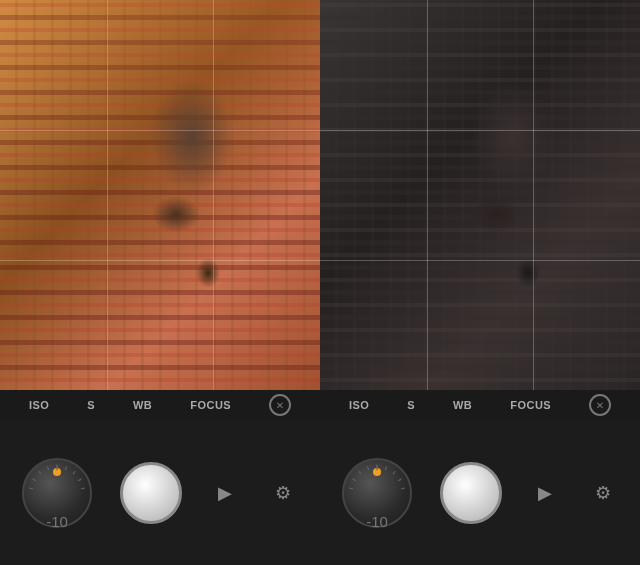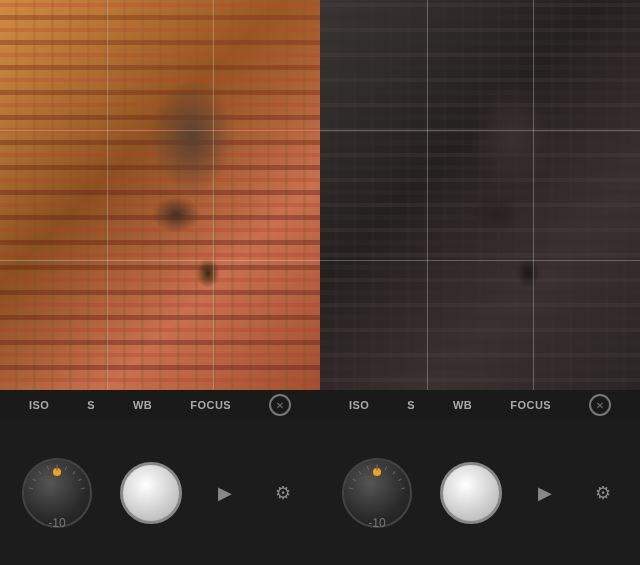--- a/index.html
+++ b/index.html
@@ -173,21 +173,21 @@
       left: 50%;
       transform: translateX(-50%);
     }
 
     .dial-text {
       position: absolute;
       bottom: -2px;
       left: 50%;
       transform: translateX(-50%);
       color: #777;
-      font-size: 12px;
+      font-size: 15px;
       white-space: nowrap;
     }
 
     .dial-marks {
       position: absolute;
       width: 100%;
       height: 100%;
     }
 
     .shutter-button {

